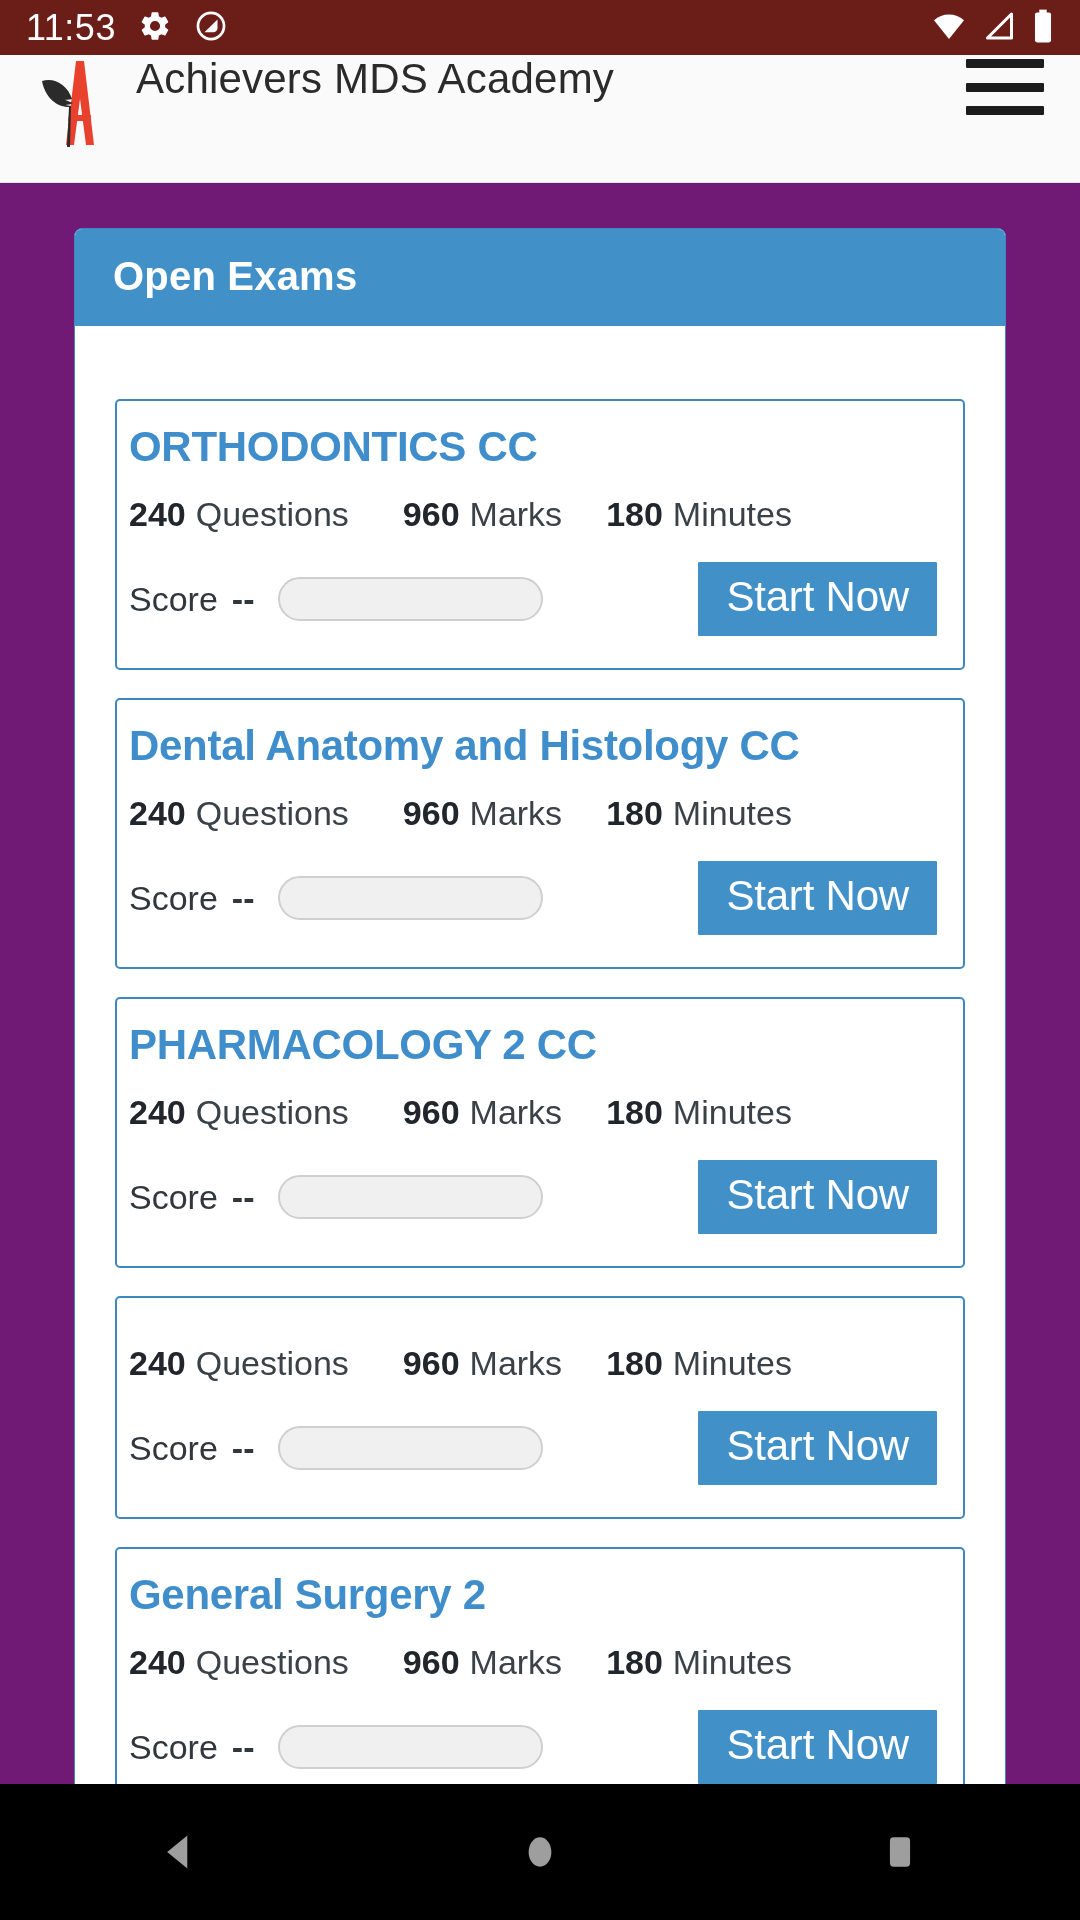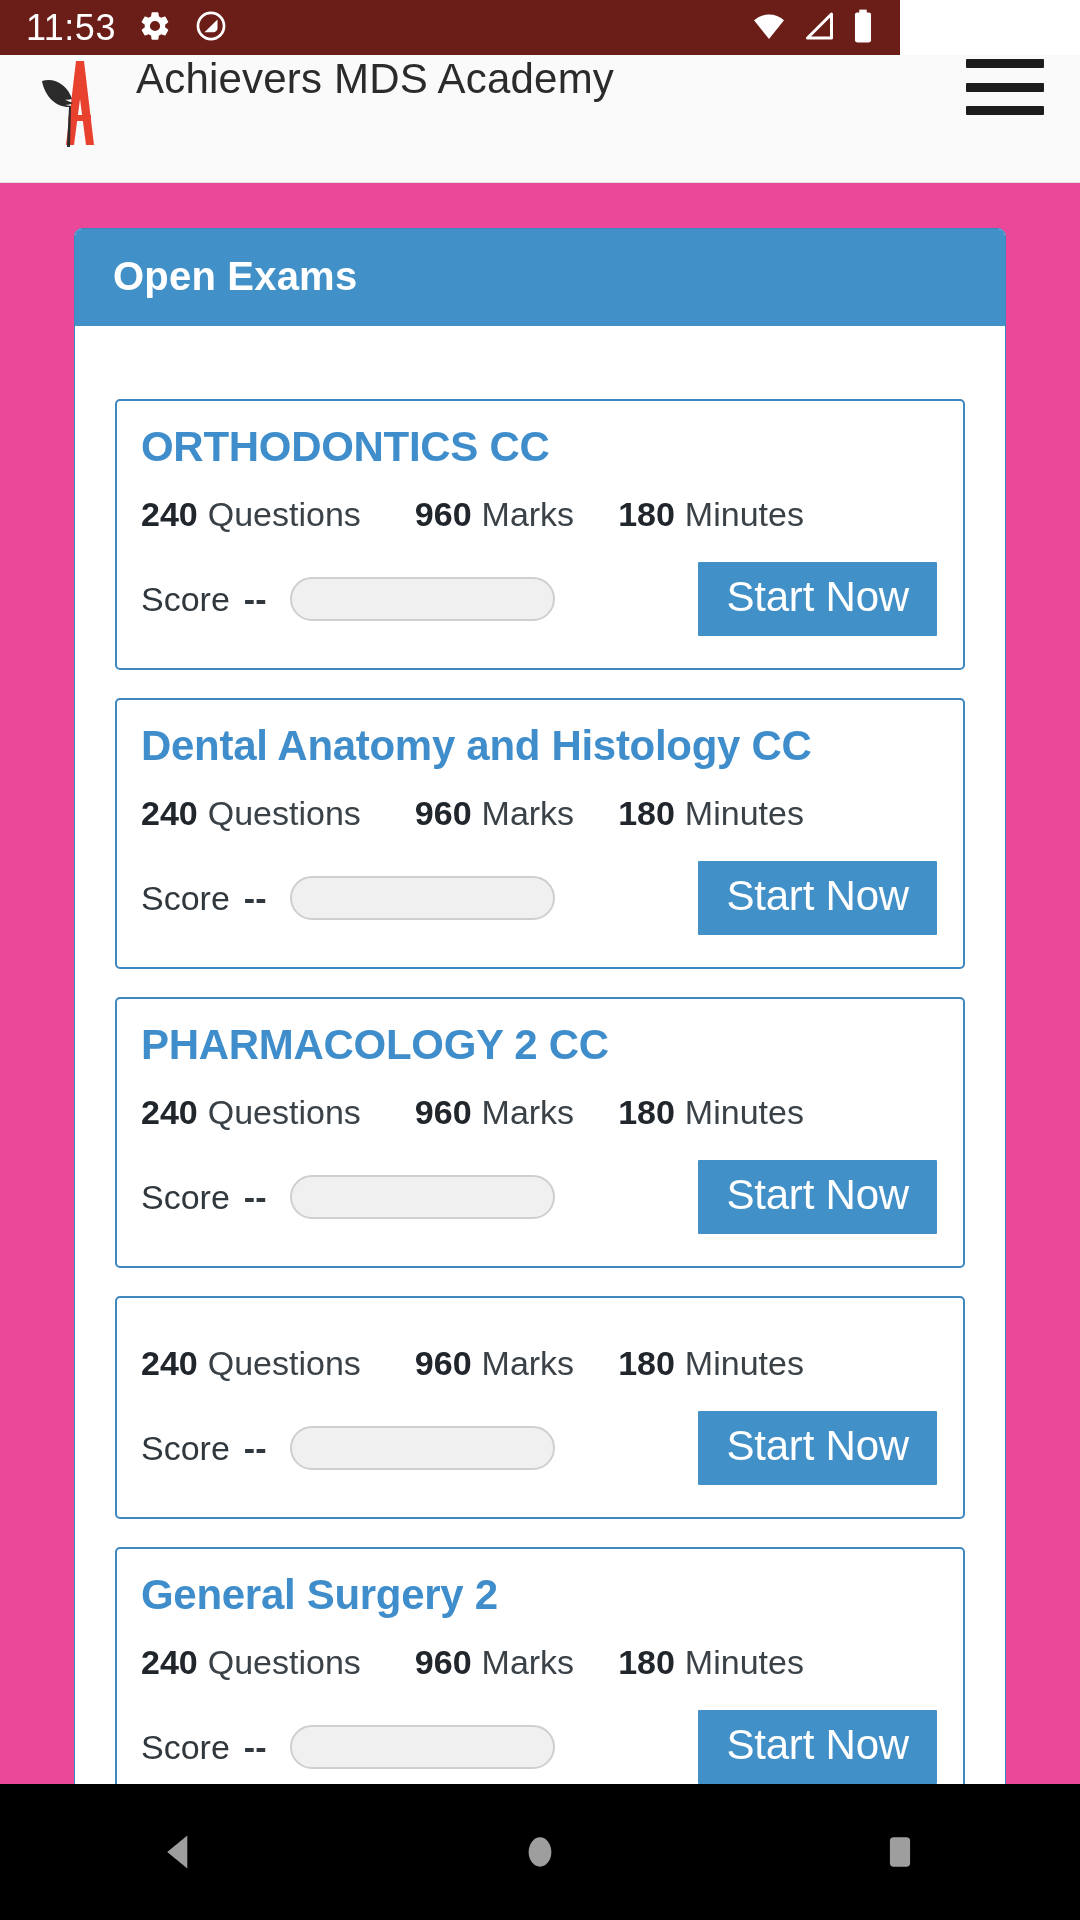--- a/index.html
+++ b/index.html
@@ -6,21 +6,21 @@
   html, body {
     width:1080px; height:1920px;
     font-family:"Liberation Sans", sans-serif;
     background:#ffffff;
     overflow:hidden;
   }
   #app { position:relative; width:1080px; height:1920px; }
 
   
   .statusbar {
-    position:absolute; top:0; left:0; width:900px; height:55px;
+    position:absolute; top:0; left:0; width:1080px; height:55px;
     background:#6B1D18;
     display:flex; align-items:center; padding:0 26px;
   }
   .sb-left { display:flex; align-items:center; gap:22px; }
   .sb-clock { color:#ffffff; font-size:36px; letter-spacing:.5px; }
   .sb-right { margin-left:auto; display:flex; align-items:center; gap:16px; }
   .sb-icon { display:block; }
 
   
   .appbar {
@@ -37,21 +37,21 @@
   .hamburger {
     margin-left:auto; width:78px; height:64px;
     display:flex; flex-direction:column; justify-content:space-between;
     padding:4px 0;
   }
   .hamburger span { display:block; height:9px; background:#1c1c1c; border-radius:1px; }
 
   
   .page {
     position:absolute; top:183px; left:0; width:1080px; bottom:16px;
-    background:#ec4899;
+    background:#701a75;
     padding:45px 74px 0 74px;
   }
 
   .panel {
     background:#ffffff;
     border:1px solid #3f87bf;
     border-radius:8px;
     overflow:hidden;
   }
   .panel-head {
@@ -78,21 +78,21 @@
   .course-bar-toggle {
     margin-left:2px; width:44px; height:13px;
     background:#ffffff; border-radius:2px; flex:none;
   }
 
   
   .exam-card {
     border:2px solid #3f87bf;
     border-radius:5px;
     margin-top:28px;
-    padding:22px 26px 26px 24px;
+    padding:22px 26px 26px 12px;
     background:#ffffff;
   }
   .exam-title {
     color:#3f8ecb; font-size:42px; font-weight:bold;
     letter-spacing:-.3px; white-space:nowrap;
   }
   .exam-stats {
     margin-top:24px;
     display:flex; align-items:baseline;
     font-size:34px; color:#30373d;

